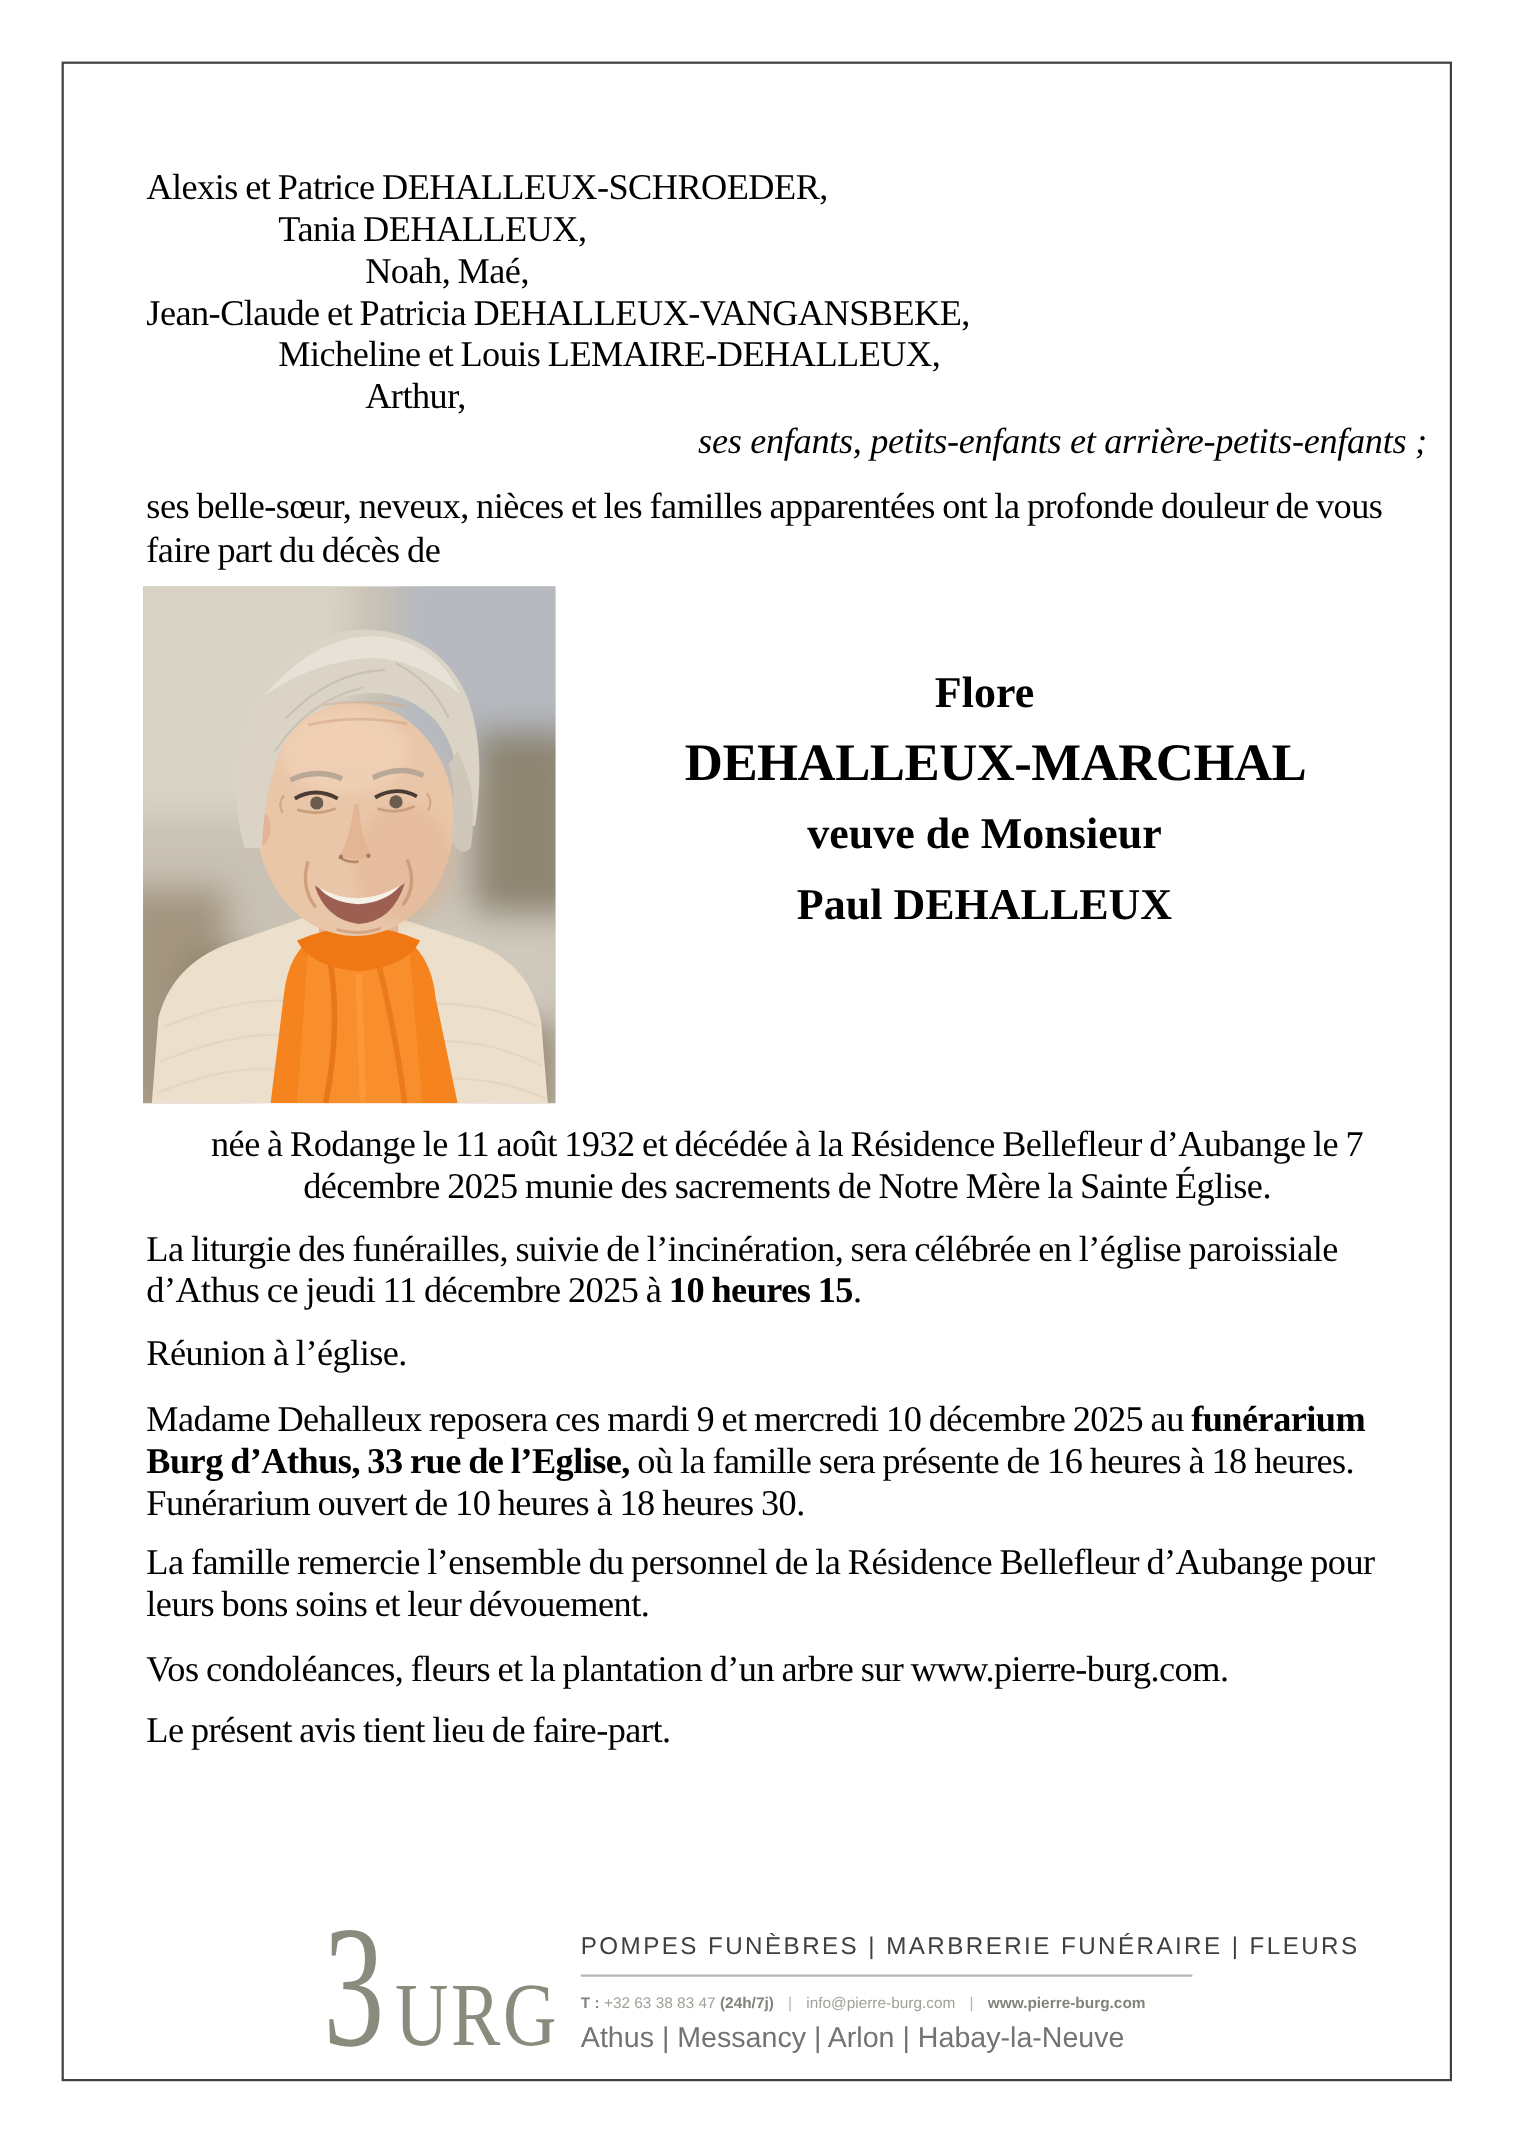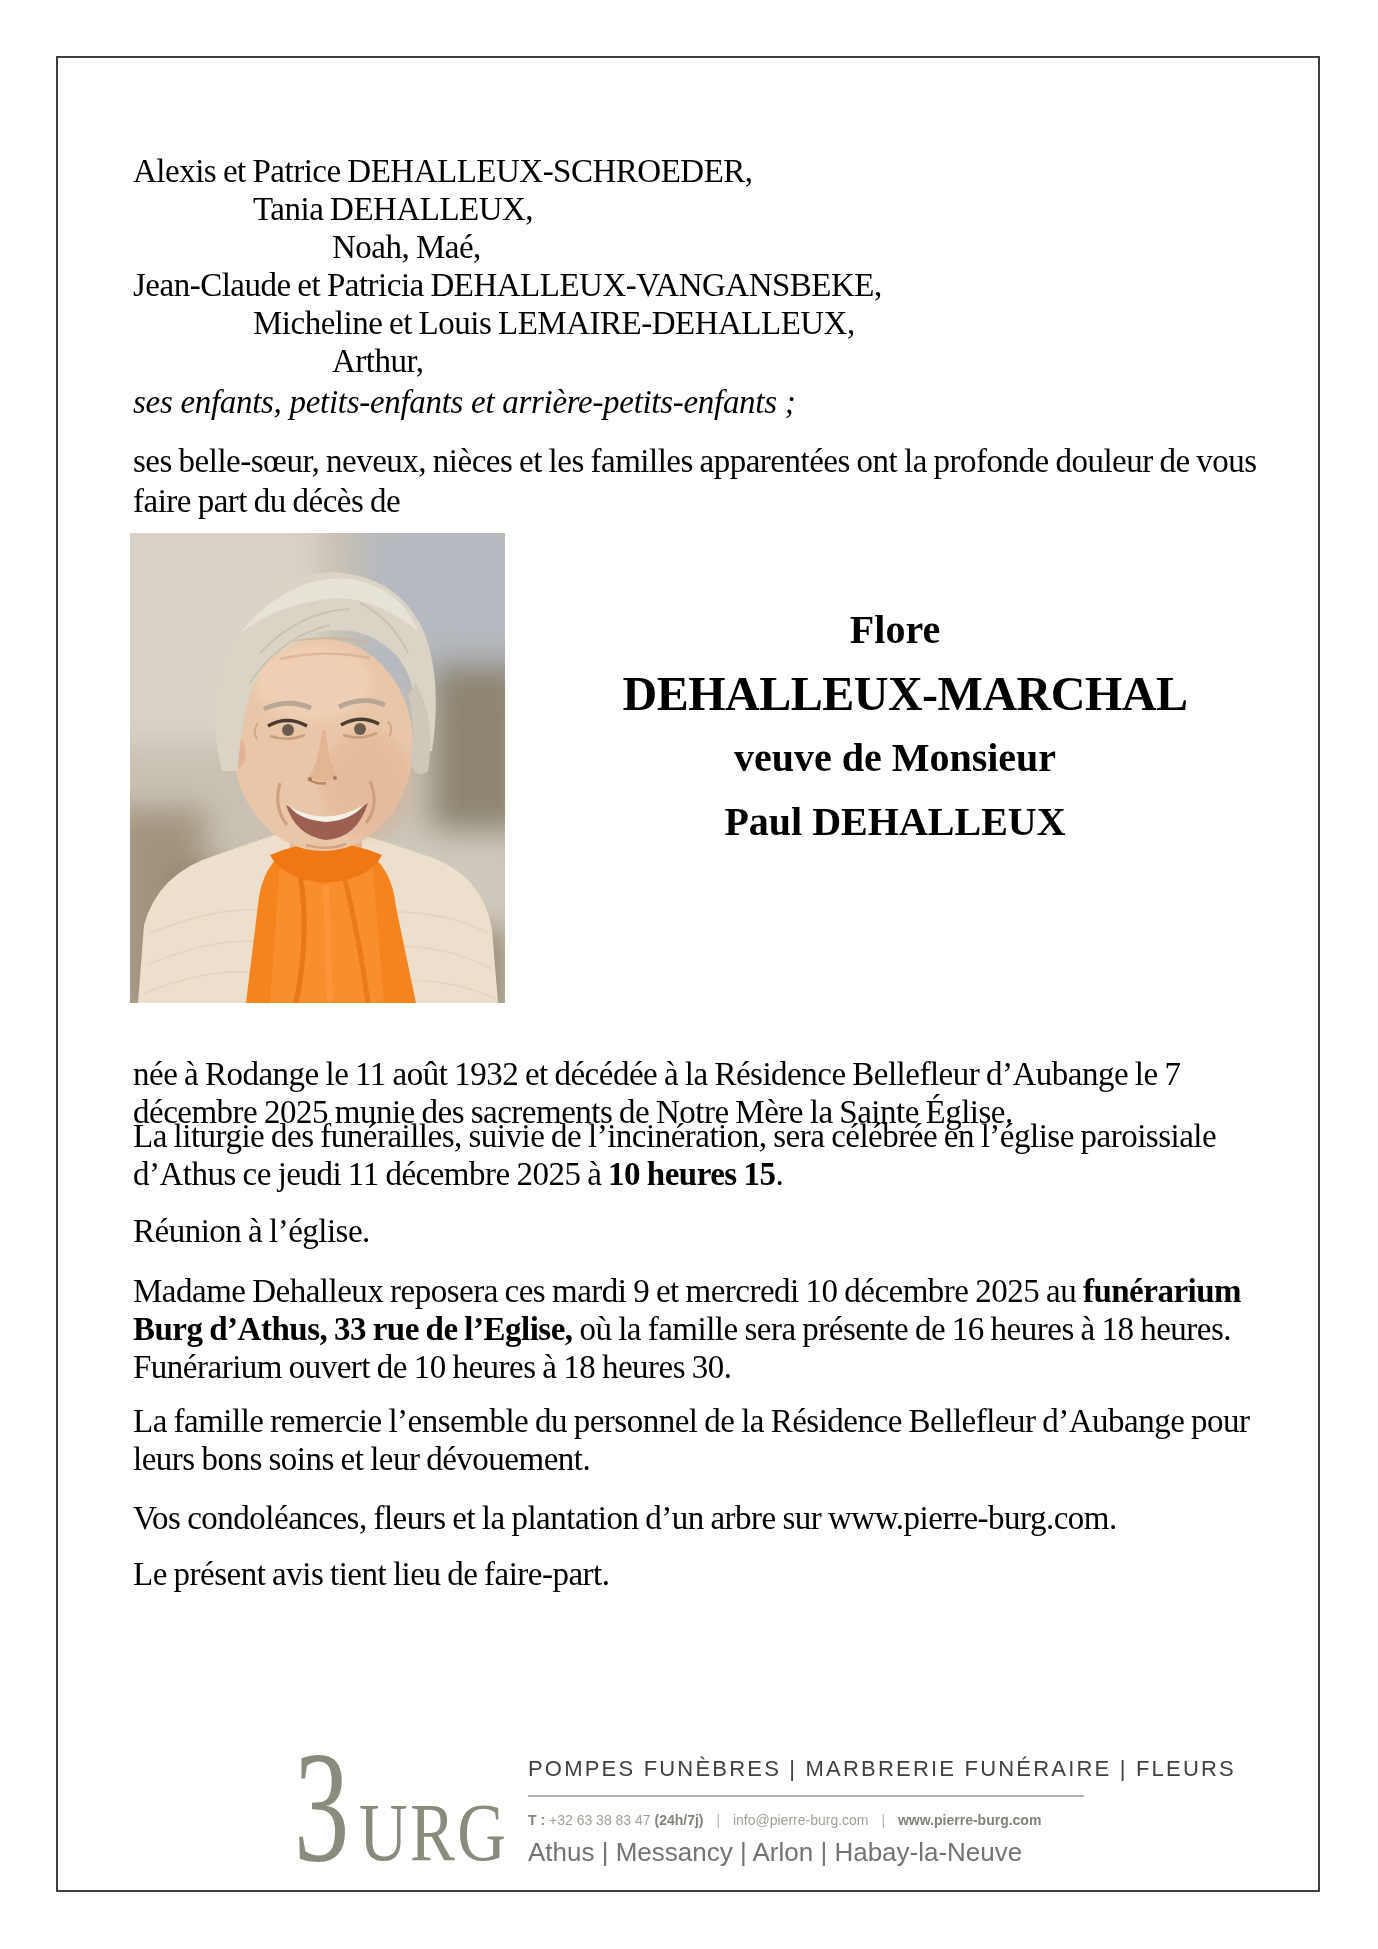--- a/index.html
+++ b/index.html
@@ -18,22 +18,22 @@
   
   .family-block{
     position:absolute;left:133px;top:152px;
     font-size:33px;line-height:38px;letter-spacing:-0.5px;word-spacing:-1px;
     white-space:nowrap;
   }
   .ind0{margin-left:0;}
   .ind1{margin-left:120px;}
   .ind2{margin-left:199px;}
   .relation-line{
-    position:absolute;left:133px;top:384px;width:1152px;
-    text-align:left;font-style:italic;font-size:33px;letter-spacing:-0.3px;
+    position:absolute;left:145px;top:384px;width:1152px;
+    text-align:right;font-style:italic;font-size:33px;letter-spacing:-0.3px;
   }
   .intro-block{
     position:absolute;left:133px;top:441px;width:1165px;
     font-size:33px;line-height:40px;letter-spacing:-0.5px;word-spacing:-1px;
   }
   
   .photo{
     position:absolute;left:130px;top:533px;width:375px;height:470px;display:block;
   }
   
@@ -41,21 +41,21 @@
     position:absolute;left:505px;top:598px;width:780px;
     text-align:center;font-weight:bold;
   }
   .name-line{font-size:40px;line-height:64px;}
   .name-line-big{font-size:48px;line-height:64px;letter-spacing:-0.5px;padding-left:20px;}
   
   .para{
     position:absolute;left:133px;width:1165px;
     font-size:33px;line-height:38px;letter-spacing:-0.5px;word-spacing:-1px;
   }
-  .p1{top:1055px;}
+  .p1{top:1022px;text-align:center;}
   .p2{top:1117px;}
   .p3{top:1212px;}
   .p4{top:1272px;}
   .p5{top:1402px;}
   .p6{top:1499px;}
   .p7{top:1555px;}
   .b{font-weight:bold;}
   
   .logo{
     position:absolute;left:294px;top:1752px;height:128px;

